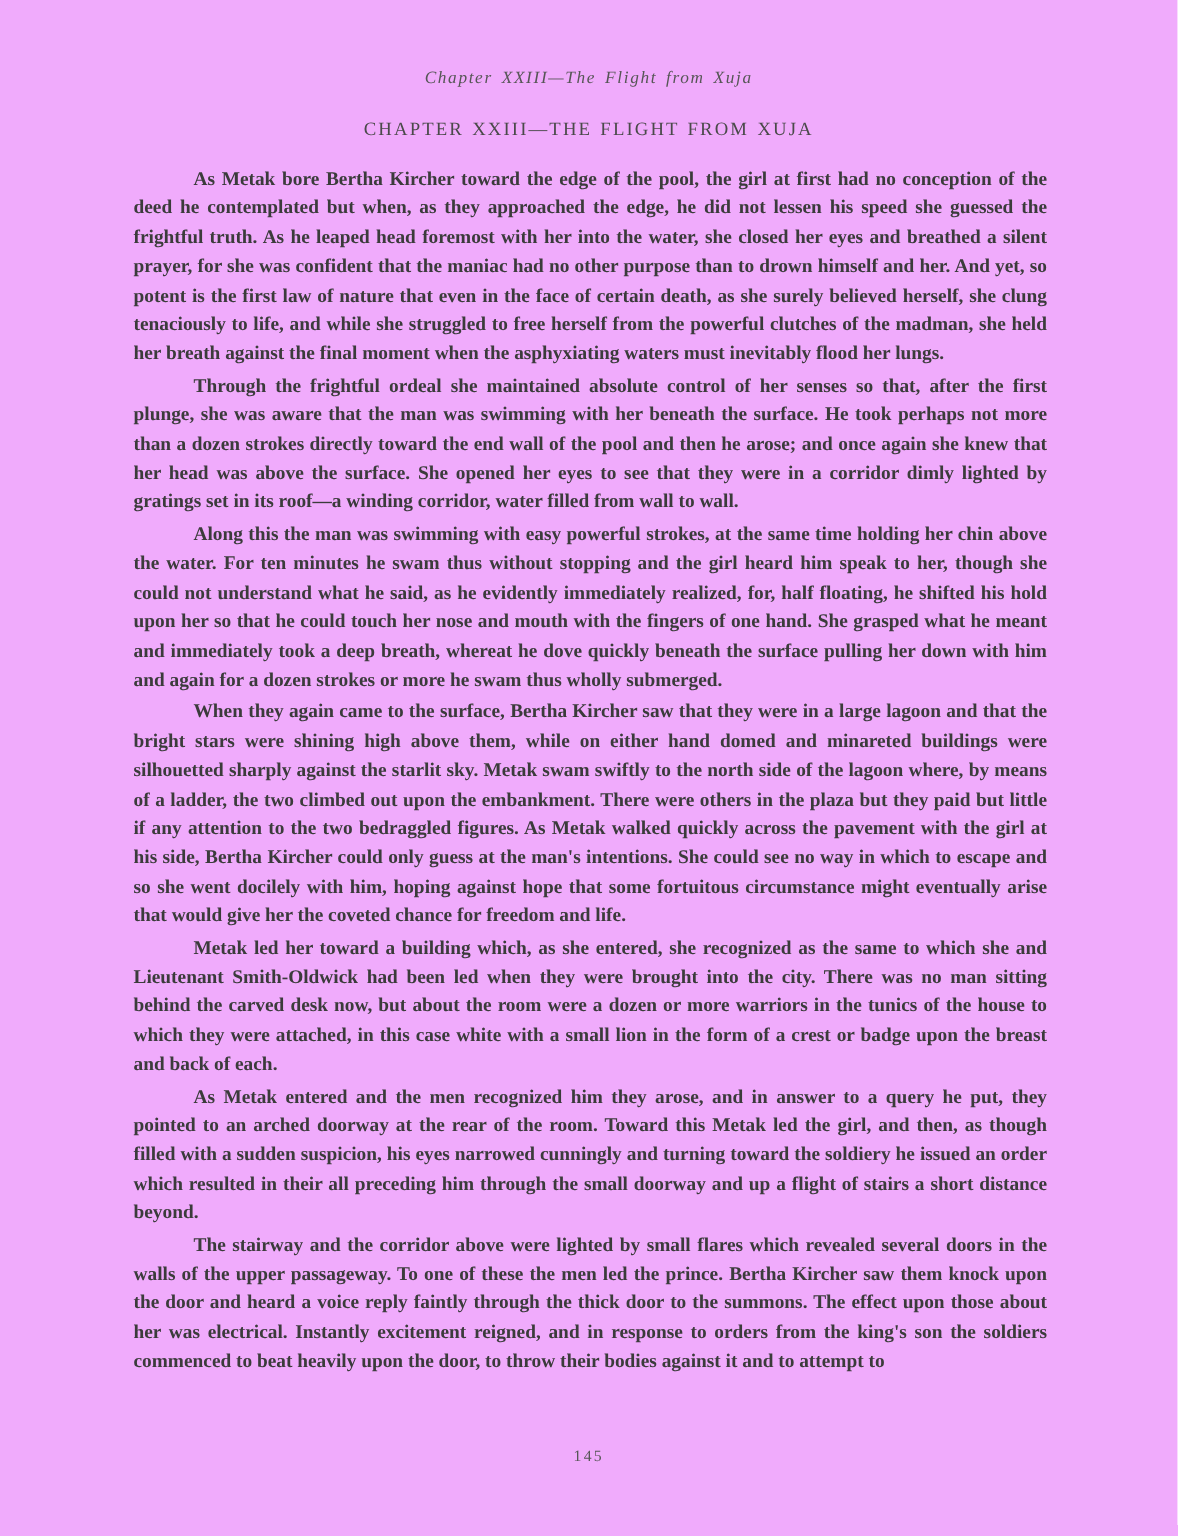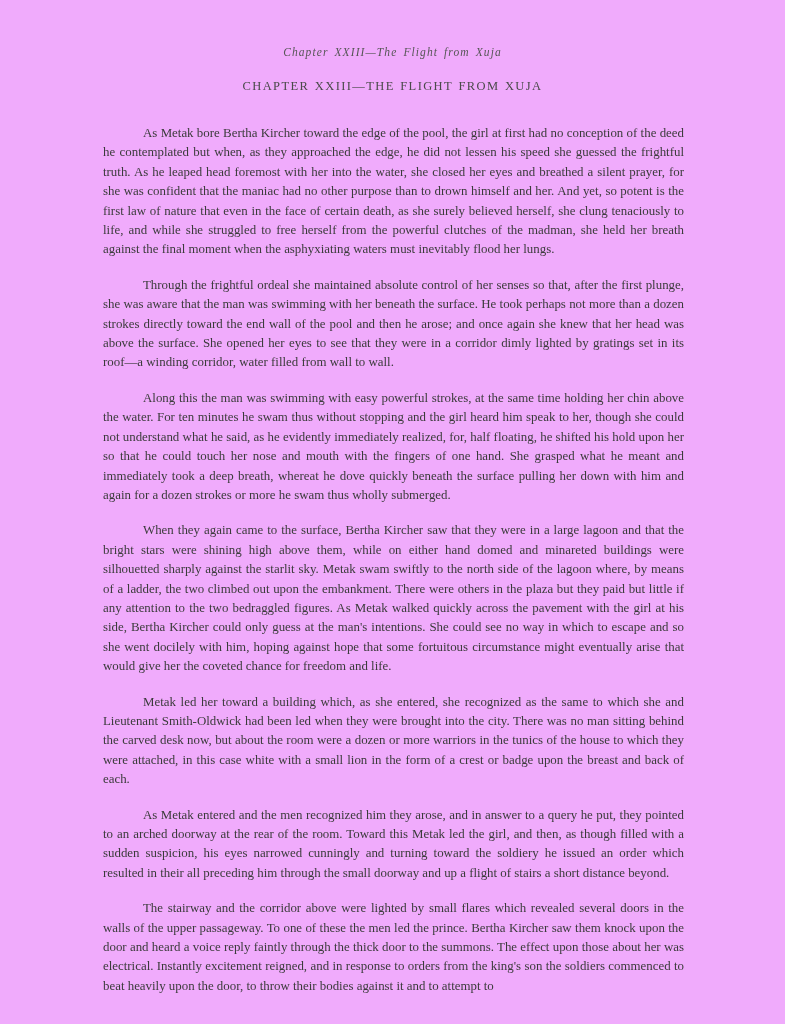--- a/index.html
+++ b/index.html
@@ -44,23 +44,24 @@
     position: absolute;
     top: 108px;
     left: 87px;
     width: 613px;
     font-size: 12.9px;
     line-height: 19.4px;
     color: #3b3b3b;
     text-align: justify;
   }
   .body-text p {
-    margin: 16px;
+    margin: 2px;
     padding: 0;
     text-indent: 40px;
+    font-weight: bold;
   }
   .folio {
     position: absolute;
     top: 966px;
     left: 0;
     right: 0;
     text-align: center;
     font-size: 10.5px;
     letter-spacing: 1.5px;
     color: #565656;
@@ -78,14 +79,15 @@
   <main class="body-text">
     <p>As Metak bore Bertha Kircher toward the edge of the pool, the girl at first had no conception of the deed he contemplated but when, as they approached the edge, he did not lessen his speed she guessed the frightful truth. As he leaped head foremost with her into the water, she closed her eyes and breathed a silent prayer, for she was confident that the maniac had no other purpose than to drown himself and her. And yet, so potent is the first law of nature that even in the face of certain death, as she surely believed herself, she clung tenaciously to life, and while she struggled to free herself from the powerful clutches of the madman, she held her breath against the final moment when the asphyxiating waters must inevitably flood her lungs.</p>
     <p>Through the frightful ordeal she maintained absolute control of her senses so that, after the first plunge, she was aware that the man was swimming with her beneath the surface. He took perhaps not more than a dozen strokes directly toward the end wall of the pool and then he arose; and once again she knew that her head was above the surface. She opened her eyes to see that they were in a corridor dimly lighted by gratings set in its roof—a winding corridor, water filled from wall to wall.</p>
     <p>Along this the man was swimming with easy powerful strokes, at the same time holding her chin above the water. For ten minutes he swam thus without stopping and the girl heard him speak to her, though she could not understand what he said, as he evidently immediately realized, for, half floating, he shifted his hold upon her so that he could touch her nose and mouth with the fingers of one hand. She grasped what he meant and immediately took a deep breath, whereat he dove quickly beneath the surface pulling her down with him and again for a dozen strokes or more he swam thus wholly submerged.</p>
     <p>When they again came to the surface, Bertha Kircher saw that they were in a large lagoon and that the bright stars were shining high above them, while on either hand domed and minareted buildings were silhouetted sharply against the starlit sky. Metak swam swiftly to the north side of the lagoon where, by means of a ladder, the two climbed out upon the embankment. There were others in the plaza but they paid but little if any attention to the two bedraggled figures. As Metak walked quickly across the pavement with the girl at his side, Bertha Kircher could only guess at the man's intentions. She could see no way in which to escape and so she went docilely with him, hoping against hope that some fortuitous circumstance might eventually arise that would give her the coveted chance for freedom and life.</p>
     <p>Metak led her toward a building which, as she entered, she recognized as the same to which she and Lieutenant Smith-Oldwick had been led when they were brought into the city. There was no man sitting behind the carved desk now, but about the room were a dozen or more warriors in the tunics of the house to which they were attached, in this case white with a small lion in the form of a crest or badge upon the breast and back of each.</p>
     <p>As Metak entered and the men recognized him they arose, and in answer to a query he put, they pointed to an arched doorway at the rear of the room. Toward this Metak led the girl, and then, as though filled with a sudden suspicion, his eyes narrowed cunningly and turning toward the soldiery he issued an order which resulted in their all preceding him through the small doorway and up a flight of stairs a short distance beyond.</p>
     <p>The stairway and the corridor above were lighted by small flares which revealed several doors in the walls of the upper passageway. To one of these the men led the prince. Bertha Kircher saw them knock upon the door and heard a voice reply faintly through the thick door to the summons. The effect upon those about her was electrical. Instantly excitement reigned, and in response to orders from the king's son the soldiers commenced to beat heavily upon the door, to throw their bodies against it and to attempt to</p>
   </main>
 
+  <div class="folio">145</div>
 
 </div>
 
 </body></html>

